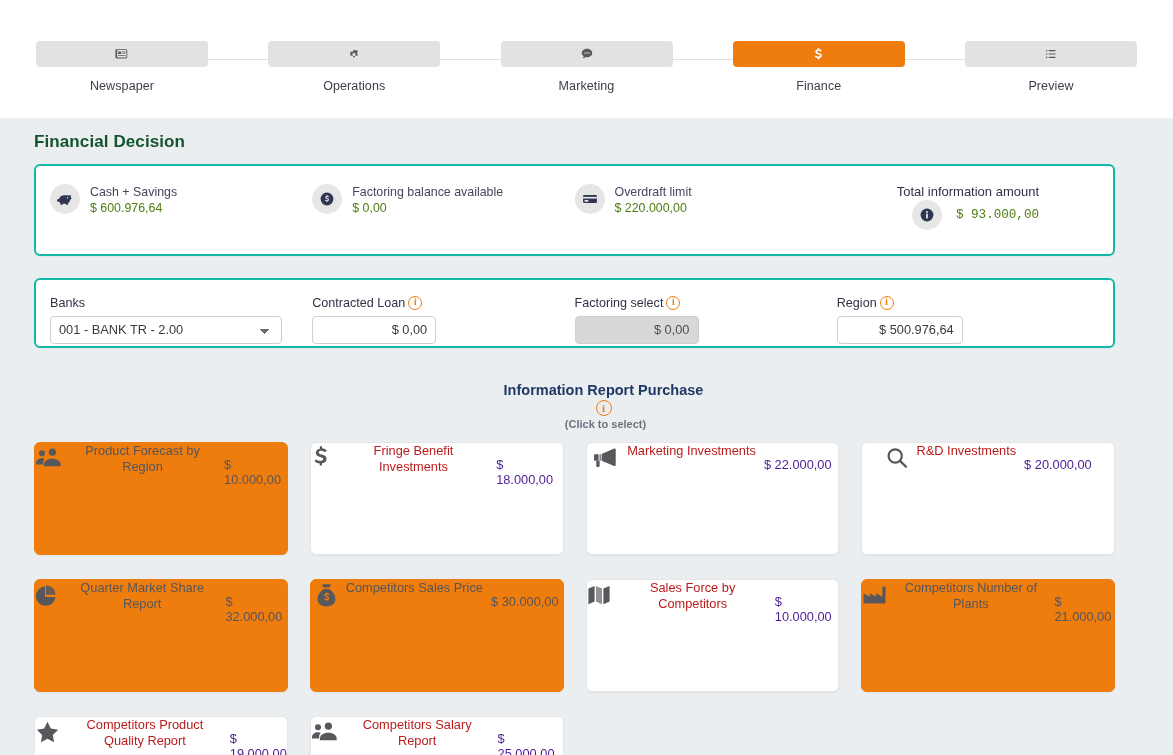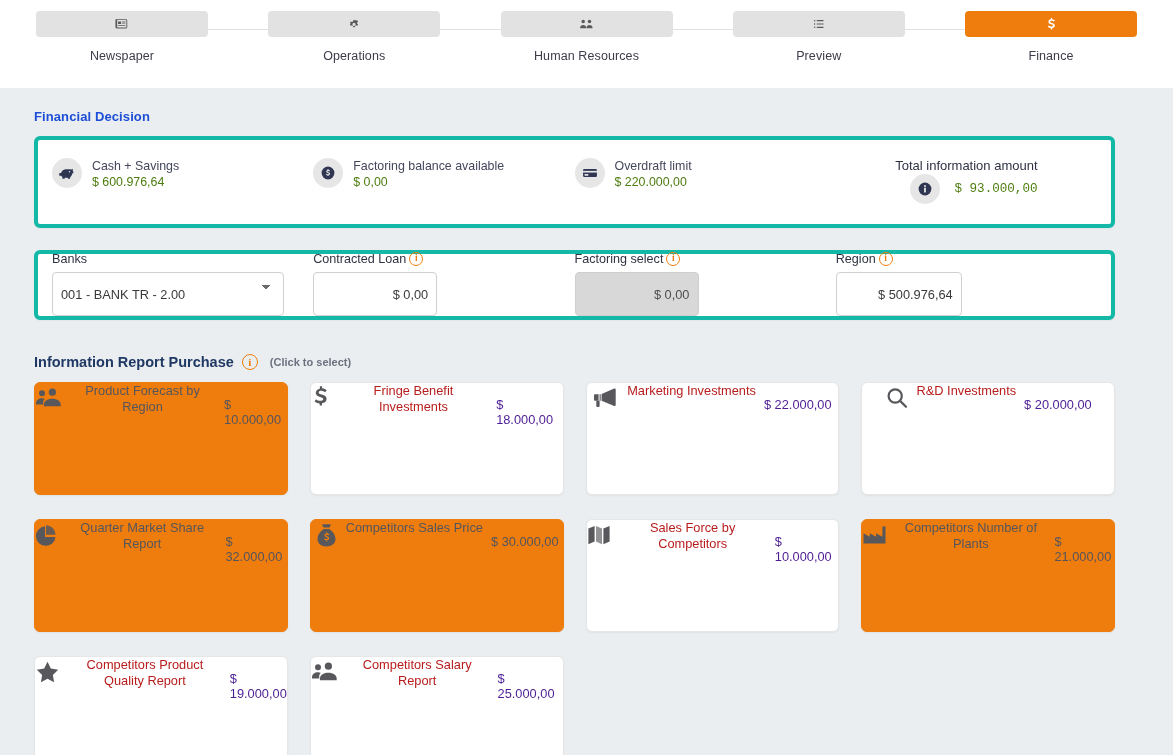--- a/index.html
+++ b/index.html
@@ -10,20 +10,21 @@
     font-family: "Liberation Sans", sans-serif;
     -webkit-font-smoothing: antialiased;
   }
 
   
   #topnav {
     background: #ffffff;
     height: 88px;
     padding: 11px 36px 0 36px;
     position: relative;
+    margin-top: 30px;
   }
   .nav-strip {
     display: flex;
     align-items: flex-start;
     justify-content: space-between;
     position: relative;
   }
   .nav-connector {
     position: absolute;
     top: 18px;
@@ -62,30 +63,30 @@
     white-space: nowrap;
   }
 
   
   #main {
     background: #eaeef0;
     min-height: 667px;
     padding: 14px 0 0 0;
   }
   .section-title {
-    font-size: 13px;
+    font-size: 17px;
     font-weight: bold;
-    color: #1d4ed8;
-    margin: 7px 0 12px 34px;
+    color: #14532d;
+    margin: 0 0 12px 34px;
     letter-spacing: .1px;
   }
 
   .panel {
     background: #ffffff;
-    border: 4px solid #14b8a6;
+    border: 2px solid #14b8a6;
     border-radius: 6px;
     margin: 0 58px 0 34px;
     box-shadow: 0 1px 2px rgba(0,0,0,.04);
   }
 
   
   #summary-panel {
     height: 92px;
     display: flex;
     align-items: flex-start;
@@ -121,21 +122,21 @@
   .summary-item.centered .summary-label { font-size: 13px; color:#2f3344; }
   .summary-item.centered .summary-value { font-size: 12.6px; margin-left: 6px; font-family: Liberation Mono, monospace; }
   .stacked { display:flex; flex-direction:column; align-items:flex-end; }
   .stacked .row2 { display:flex; align-items:center; }
 
   
   #form-panel {
     margin-top: 22px;
     height: 70px;
     display: flex;
-    align-items: flex-end;
+    align-items: center;
     padding: 12px 14px 0 14px;
   }
   .field { flex: 1 1 0; padding-right: 18px; }
   .field-label {
     font-size: 12.6px;
     color: #2f3344;
     display: flex;
     align-items: center;
     gap: 3px;
     margin-bottom: 5px;
@@ -153,21 +154,21 @@
     font-weight: bold;
     font-family: "Liberation Serif", serif;
     line-height: 1;
     flex: none;
   }
   .info-badge.lg { width:16px; height:16px; font-size:11px; }
   select.control, input.control {
     font-family: "Liberation Sans", sans-serif;
     font-size: 12.8px;
     color: #3a3a3a;
-    height: 44px;
+    height: 28px;
     border: 1px solid #cfcfcf;
     border-radius: 4px;
     background: #ffffff;
     padding: 0 8px;
     outline: none;
   }
   select.control {
     width: 232px;
     -webkit-appearance: none; appearance: none;
     background-image:
@@ -184,24 +185,25 @@
     font-size: 11px;
     color: #6d7180;
     margin-left: 4px;
   }
 
   
   #reports-title {
     margin: 34px 0 12px 34px;
     display: flex;
     align-items: center;
-    gap: 8px;
+    gap: 2px;
     font-size: 14.5px;
     font-weight: bold;
     color: #1f3864;
+    flex-direction: column;
   }
   #report-grid {
     margin: 0 58px 0 34px;
     display: grid;
     grid-template-columns: repeat(4, 1fr);
     gap: 24px 22px;
     padding-bottom: 22px;
   }
   .report-card {
     background: #ffffff;
@@ -269,60 +271,60 @@
       <div class="nav-chip">
         <span>
           <svg width="14" height="14" viewBox="0 0 16 16" fill="currentColor">
             <path d="M9.4 1.5l.3 1.5c.4.15.77.36 1.1.62l1.45-.5.9 1.56-1.15 1c.05.21.07.43.07.67s-.02.46-.07.67l1.15 1-.9 1.56-1.45-.5c-.33.26-.7.47-1.1.62l-.3 1.5H7.6l-.3-1.5a4 4 0 0 1-1.1-.62l-1.45.5-.9-1.56 1.15-1A3.9 3.9 0 0 1 4.93 8c0-.24.02-.46.07-.67l-1.15-1 .9-1.56 1.45.5c.33-.26.7-.47 1.1-.62l.3-1.5h1.8zM8.5 6.2a1.8 1.8 0 1 0 0 3.6 1.8 1.8 0 0 0 0-3.6z" transform="translate(-0.5,0.5)"></path>
           </svg>
         </span>
       </div>
       <div class="nav-label">Operations</div>
     </div>
 
-
     <div class="nav-step">
       <div class="nav-chip">
         <span>
-          <svg width="15" height="14" viewBox="0 0 18 16" fill="currentColor">
-            <circle cx="5" cy="5" r="2.1"></circle>
-            <circle cx="12.6" cy="5" r="2.1"></circle>
-            <path d="M1.4 12.6c0-2 1.6-3.3 3.6-3.3s3.6 1.3 3.6 3.3v.6H1.4v-.6z"></path>
-            <path d="M9 12.6c0-2 1.6-3.3 3.6-3.3s3.6 1.3 3.6 3.3v.6H9v-.6z"></path>
+          <svg width="14" height="14" viewBox="0 0 16 16" fill="currentColor">
+            <path d="M8 2C4.7 2 2 4.2 2 6.9c0 1.5.85 2.84 2.2 3.72-.1.78-.5 1.6-1.2 2.28 1.3-.15 2.4-.7 3.1-1.3.6.15 1.24.23 1.9.23 3.3 0 6-2.2 6-4.93C14 4.2 11.3 2 8 2z"></path>
+            <circle cx="5.7" cy="6.9" r=".85" fill="#e2e2e2"></circle>
+            <circle cx="8" cy="6.9" r=".85" fill="#e2e2e2"></circle>
+            <circle cx="10.3" cy="6.9" r=".85" fill="#e2e2e2"></circle>
           </svg>
         </span>
       </div>
-      <div class="nav-label">Human Resources</div>
+      <div class="nav-label">Marketing</div>
+    </div>
+
+
+    <div class="nav-step">
+      <div class="nav-chip active">
+        <span>
+          <svg width="13" height="15" viewBox="0 0 12 16" fill="currentColor">
+            <path d="M6.7 1v1.3c1.3.12 2.3.6 2.95 1.17l-.95 1.4A3.9 3.9 0 0 0 6.2 3.9c-1.05 0-1.6.42-1.6 1.05 0 .66.62.93 2 1.33 1.85.53 3 1.13 3 2.82 0 1.5-1.05 2.55-2.9 2.8V13.2H5.3v-1.28c-1.42-.12-2.6-.7-3.3-1.4l1-1.37c.66.6 1.6 1.05 2.75 1.05 1.17 0 1.8-.43 1.8-1.12 0-.68-.6-.95-2.05-1.37C3.75 7.22 2.7 6.6 2.7 5.02c0-1.45 1-2.45 2.6-2.7V1h1.4z"></path>
+          </svg>
+        </span>
+      </div>
+      <div class="nav-label">Finance</div>
     </div>
 
     <div class="nav-step">
       <div class="nav-chip">
         <span>
           <svg width="14" height="14" viewBox="0 0 16 16" fill="currentColor">
             <circle cx="3" cy="4.2" r=".9"></circle>
               <rect x="5.3" y="3.5" width="8" height="1.4" rx=".5"></rect>
             <circle cx="3" cy="8" r=".9"></circle>
               <rect x="5.3" y="7.3" width="8" height="1.4" rx=".5"></rect>
             <circle cx="3" cy="11.8" r=".9"></circle>
               <rect x="5.3" y="11.1" width="8" height="1.4" rx=".5"></rect>
           </svg>
         </span>
       </div>
       <div class="nav-label">Preview</div>
-    </div>
-
-    <div class="nav-step">
-      <div class="nav-chip active">
-        <span>
-          <svg width="13" height="15" viewBox="0 0 12 16" fill="currentColor">
-            <path d="M6.7 1v1.3c1.3.12 2.3.6 2.95 1.17l-.95 1.4A3.9 3.9 0 0 0 6.2 3.9c-1.05 0-1.6.42-1.6 1.05 0 .66.62.93 2 1.33 1.85.53 3 1.13 3 2.82 0 1.5-1.05 2.55-2.9 2.8V13.2H5.3v-1.28c-1.42-.12-2.6-.7-3.3-1.4l1-1.37c.66.6 1.6 1.05 2.75 1.05 1.17 0 1.8-.43 1.8-1.12 0-.68-.6-.95-2.05-1.37C3.75 7.22 2.7 6.6 2.7 5.02c0-1.45 1-2.45 2.6-2.7V1h1.4z"></path>
-          </svg>
-        </span>
-      </div>
-      <div class="nav-label">Finance</div>
     </div>
   </div>
 </div>
 
 <div id="main">
 
   <div class="section-title">Financial Decision</div>
 
   <div class="panel" id="summary-panel">
 

